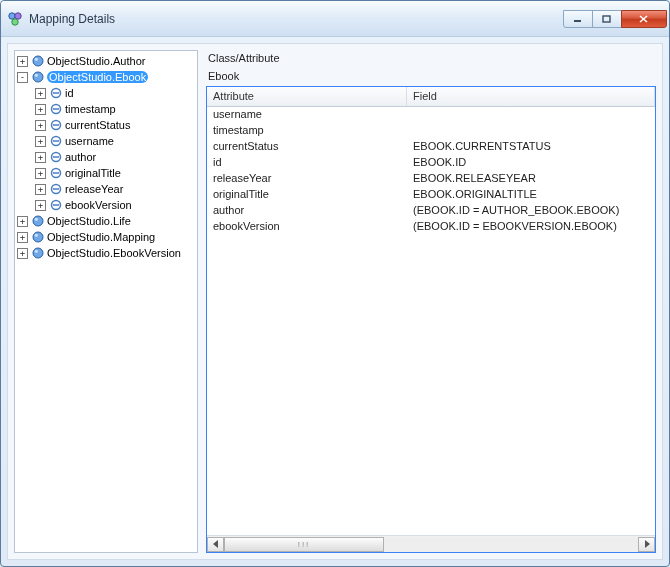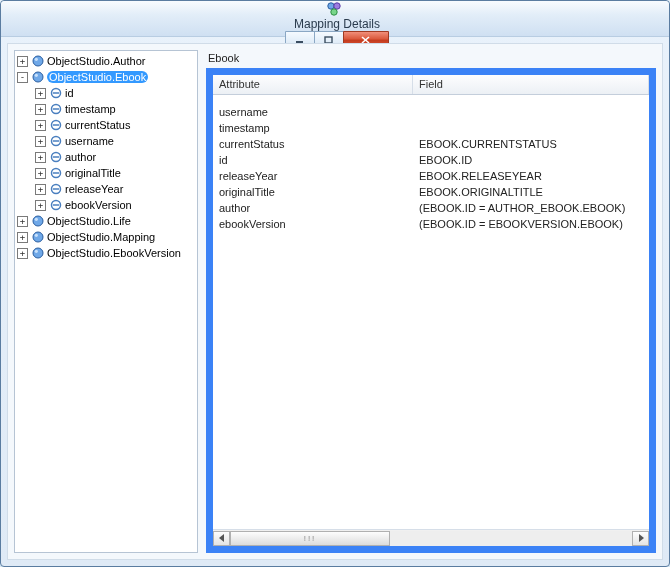--- a/index.html
+++ b/index.html
@@ -18,21 +18,20 @@
     display: flex; flex-direction: column;
     border-radius: 4px;
   }
   .titlebar {
     height: 36px;
     background: linear-gradient(to bottom, #f8fbfe 0%, #e2edf8 40%, #cfe0f2 100%);
     display: flex; align-items: center;
     padding: 0 2px 0 6px;
     border-bottom: 1px solid #b8cde2;
     border-radius: 4px 4px 0 0;
-    flex-direction: column;
   }
   .titlebar .app-icon {
     width: 16px; height: 16px;
     margin-right: 6px;
     flex-shrink: 0;
   }
   .titlebar .title-text {
     color: #2a3b4d;
     font-size: 12px;
     flex: 1;
@@ -114,25 +113,24 @@
     padding: 0 2px 0 4px;
   }
   .combo .arrow {
     width: 16px; height: 16px;
     border-left: 1px solid #b0b0b0;
     display: flex; align-items: center; justify-content: center;
     margin-left: auto;
   }
   .table-wrap {
     flex: 1;
-    border: 7px solid #3b82f6;
+    border: 1px solid #3b82f6;
     background: #fff;
     display: flex; flex-direction: column;
     overflow: hidden;
-    gap: 10px;
   }
   .thead {
     display: flex;
     background: linear-gradient(to bottom, #fdfdfe, #ecf0f5);
     border-bottom: 1px solid #c4cedb;
     height: 20px;
   }
   .th {
     padding: 3px 6px;
     font-size: 11px; color: #333;
@@ -339,20 +337,21 @@
                 </svg></span>
               <span class="node-label">ObjectStudio.EbookVersion</span>
             </div>
           </li>
         </ul>
     </div>
 
     <div class="right-panel">
       <div class="header-row">
         <div class="header-col-left">
+          <div class="hdr-label">Class/Attribute</div>
           <div class="hdr-value">Ebook</div>
         </div>
       </div>
 
       <div class="table-wrap">
         <div class="thead">
           <div class="th col-attr">Attribute</div>
           <div class="th col-field">Field</div>
         </div>
         <div class="tbody" id="tbody">

